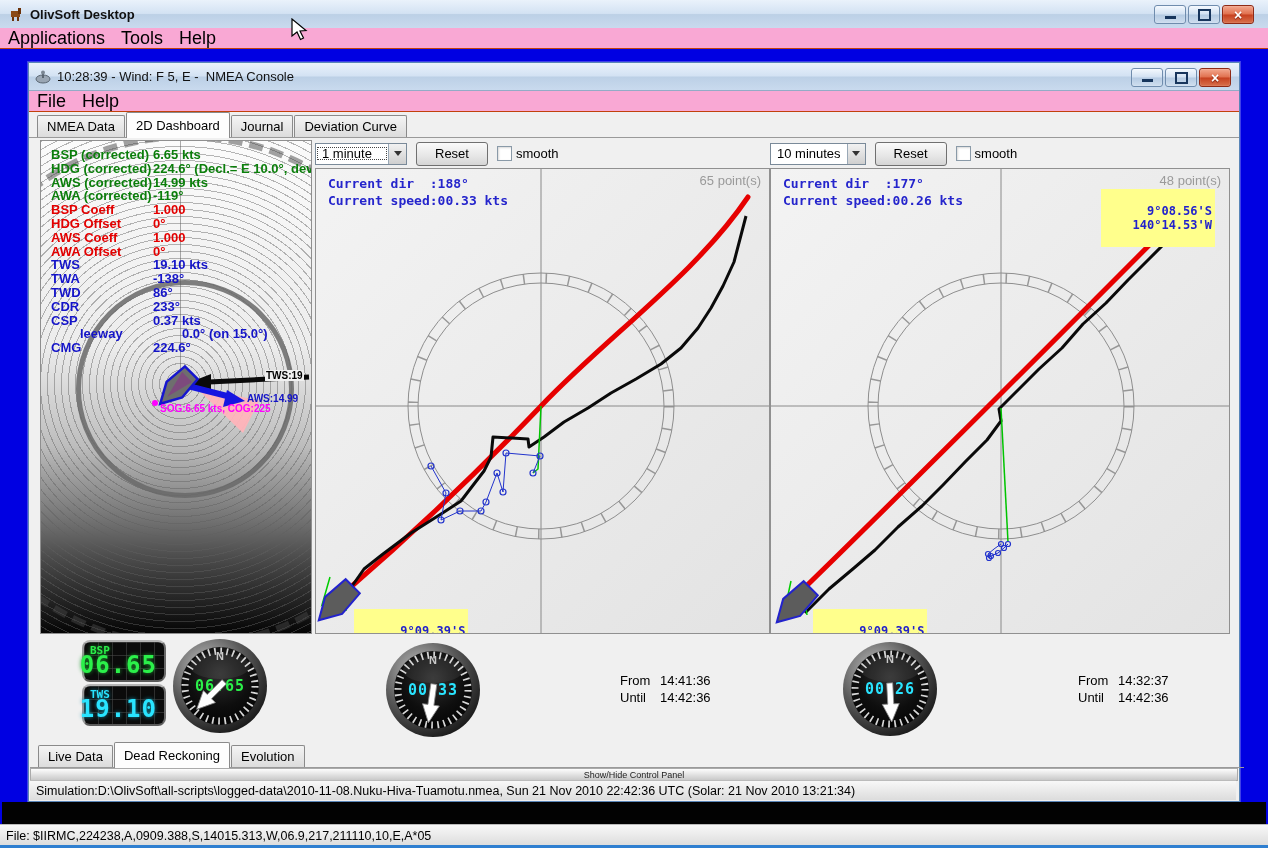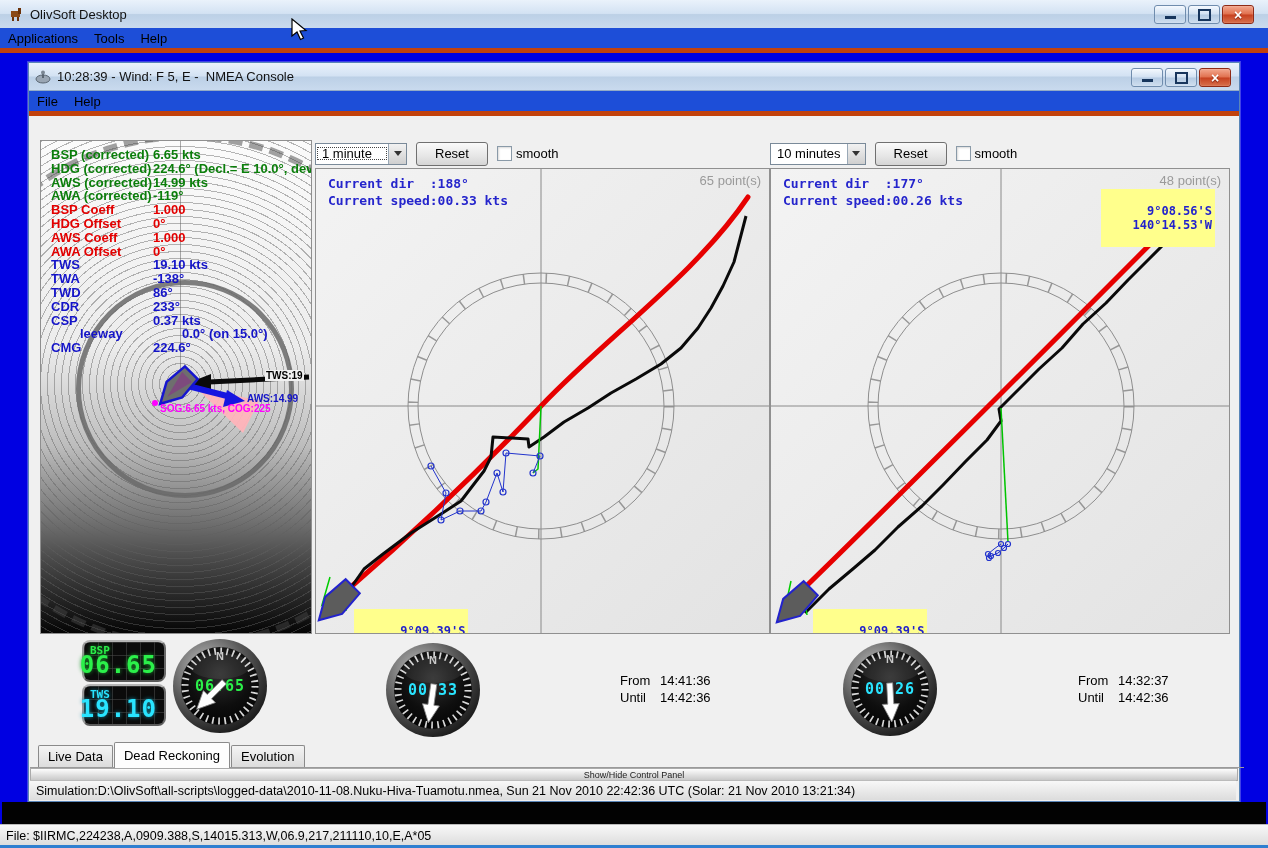--- a/index.html
+++ b/index.html
@@ -12,21 +12,21 @@
     border-bottom:1px solid #93abc6;display:flex;align-items:center;}
   .titlebar .ttext{font-size:13px;color:#111;margin-left:6px;white-space:pre;}
   .winbtns{position:absolute;top:5px;display:flex;gap:2px;}
   .wbtn{width:30px;height:17px;border:1px solid #6f8cad;border-radius:3px;
     background:linear-gradient(#f4f9fe,#d2e1f2 48%,#b4cae2 52%,#cfdeef);
     display:flex;align-items:center;justify-content:center;box-shadow:0 0 1px rgba(255,255,255,.8) inset;}
   .wbtn.close{background:linear-gradient(#f3a88f,#e0704e 48%,#c6401f 52%,#d8704c);border-color:#8e2a16;}
   .g-min{width:11px;height:3px;background:#17355c;margin-top:6px;}
   .g-max{width:9px;height:8px;border:2px solid #17355c;}
   .g-close{color:#fff;font-weight:bold;font-size:14px;line-height:14px;text-shadow:0 1px 1px #7e1f0c;}
-  .menubar{background:#1d4ed8;border-bottom:5px solid #c2410c;display:flex;align-items:center;font-size:13px;}
+  .menubar{background:#f9a8d4;border-bottom:1px solid #c2410c;display:flex;align-items:center;font-size:18px;}
   .menubar .mitem{padding:2px 8px;}
   .statusbar{background:linear-gradient(#f8f8f8,#dcdcdc);font-size:12.5px;display:flex;align-items:center;border-top:1px solid #bbb;}
 
   
   .tabbar{display:flex;align-items:flex-end;background:#f0f0f0;padding-left:8px;border-bottom:1px solid #9a9a9a;}
   .tab{border:1px solid #8a8a8a;border-bottom:none;background:linear-gradient(#f4f4f4,#dcdcdc);
     font-size:13px;padding:3px 9px 3px 9px;border-radius:2px 2px 0 0;margin-right:1px;height:15px;}
   .tab.active{background:#fdfdfd;padding-top:5px;height:17px;position:relative;top:1px;z-index:2;}
 
   
@@ -101,21 +101,21 @@
     </defs>
   </svg>
 
   <div class="titlebar abs" style="left:0;top:0;width:1268px;height:28px;">
     <svg width="16" height="16" style="margin-left:8px">
       <rect x="3" y="5" width="9" height="6" fill="#8a4a17"></rect>
         <rect x="10" y="2" width="3" height="6" fill="#6b3209"></rect>
       <rect x="4" y="11" width="2" height="4" fill="#6b3209"></rect>
         <rect x="9" y="11" width="2" height="4" fill="#6b3209"></rect>
     </svg>
-    <span class="ttext" style="font-weight:normal;">OlivSoft Desktop</span>
+    <span class="ttext" style="font-weight:bold;">OlivSoft Desktop</span>
     <div class="winbtns" style="right:14px;">
       <div class="wbtn">
           <span class="g-min"></span>
         </div>
       <div class="wbtn">
           <span class="g-max"></span>
         </div>
       <div class="wbtn close">
           <span class="g-close">×</span>
         </div>
@@ -147,20 +147,26 @@
             <span class="g-max"></span>
           </div>
         <div class="wbtn close">
             <span class="g-close">×</span>
           </div>
       </div>
     </div>
     <div class="menubar" style="height:20px;">
       <span class="mitem">File</span>
       <span class="mitem">Help</span>
+    </div>
+    <div class="tabbar" style="height:25px;">
+      <div class="tab">NMEA Data</div>
+      <div class="tab active">2D Dashboard</div>
+      <div class="tab">Journal</div>
+      <div class="tab">Deviation Curve</div>
     </div>
   </div>
 
   <div class="radar abs">
     <div class="ring r2 abs"></div>
     <div class="ring r3 abs"></div>
     <div class="ring r1 abs"></div>
     <div class="rvline abs"></div>
 
     <div class="rrow c-green" style="top:6px;"><span class="rlabel">BSP (corrected)</span><span>6.65 kts</span></div>

